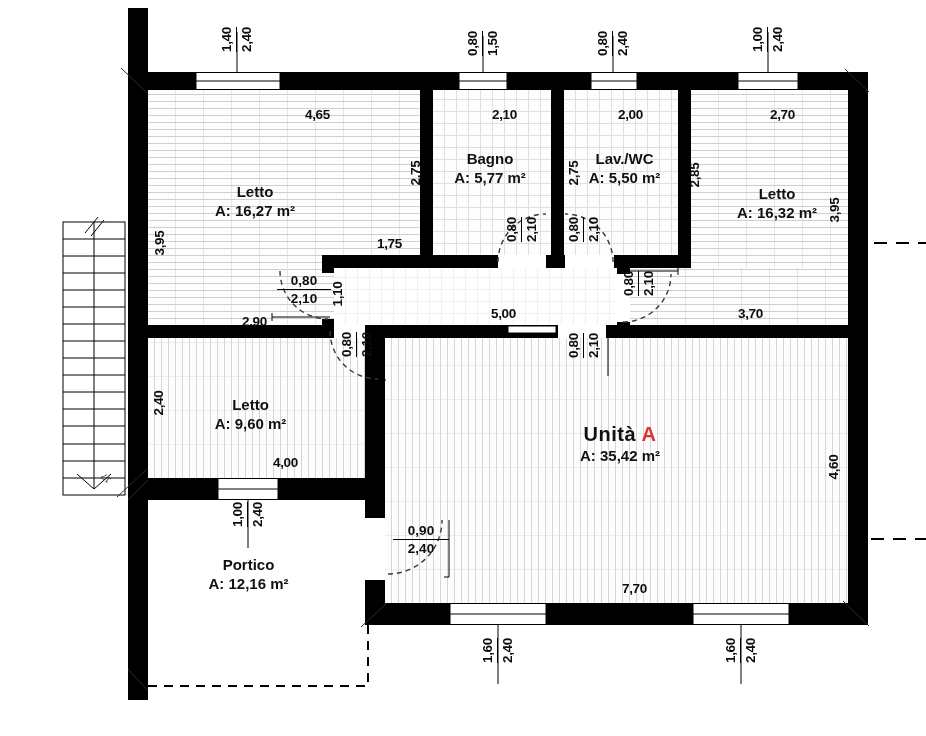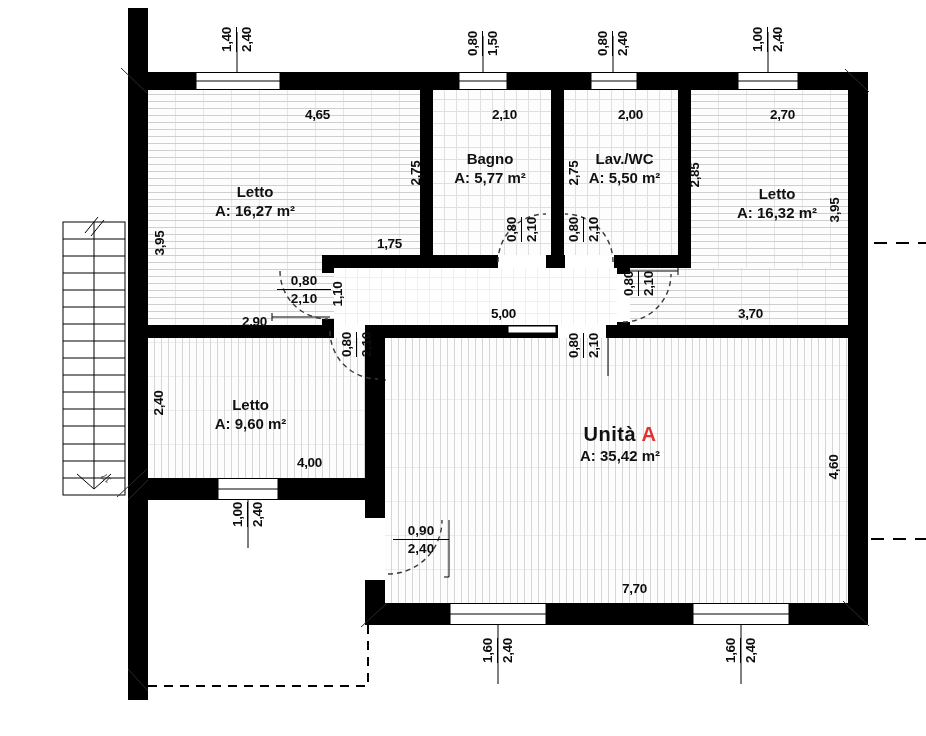--- a/index.html
+++ b/index.html
@@ -187,30 +187,34 @@
     <div class="rarea">A: 16,32 m²</div>
   </div>
   <div class="lbl roomlbl" style="left:158px;top:396px;width:185px;">
     <div class="rname">Letto</div>
     <div class="rarea">A: 9,60 m²</div>
   </div>
   <div class="lbl roomlbl" style="left:530px;top:422px;width:180px;">
     <div class="unit-title"><span>Unità</span> <span id="unit-letter" style="color: rgb(224, 50, 50);">A</span></div>
     <div class="rarea">A: 35,42 m²</div>
   </div>
+  <div class="lbl roomlbl" style="left:156px;top:556px;width:185px;">
+    <div class="rname">Portico</div>
+    <div class="rarea">A: 12,16 m²</div>
+  </div>
 
   <div class="lbl dim hdim" style="left:270px;top:107px;">4,65</div>
   <div class="lbl dim hdim" style="left:457px;top:107px;">2,10</div>
   <div class="lbl dim hdim" style="left:583px;top:107px;">2,00</div>
   <div class="lbl dim hdim" style="left:735px;top:107px;">2,70</div>
   <div class="lbl dim hdim" style="left:342px;top:236px;">1,75</div>
   <div class="lbl dim hdim" style="left:207px;top:306px;margin-top:8px;">2,90</div>
   <div class="lbl dim hdim" style="left:456px;top:306px;">5,00</div>
   <div class="lbl dim hdim" style="left:703px;top:306px;">3,70</div>
-  <div class="lbl dim hdim" style="left:238px;top:455px;padding-left:24px;">4,00</div>
+  <div class="lbl dim hdim" style="left:238px;top:455px;">4,00</div>
   <div class="lbl dim hdim" style="left:587px;top:581px;">7,70</div>
 
   <div class="lbl dim vlabel" style="left:130px;top:234px;">3,95</div>
   <div class="lbl dim vlabel" style="left:386px;top:164px;">2,75</div>
   <div class="lbl dim vlabel" style="left:544px;top:164px;">2,75</div>
   <div class="lbl dim vlabel" style="left:665px;top:166px;">2,85</div>
   <div class="lbl dim vlabel" style="left:805px;top:201px;">3,95</div>
   <div class="lbl dim vlabel" style="left:129px;top:394px;">2,40</div>
   <div class="lbl dim vlabel" style="left:804px;top:458px;">4,60</div>
   <div class="lbl dim vlabel" style="left:308px;top:285px;">1,10</div>

